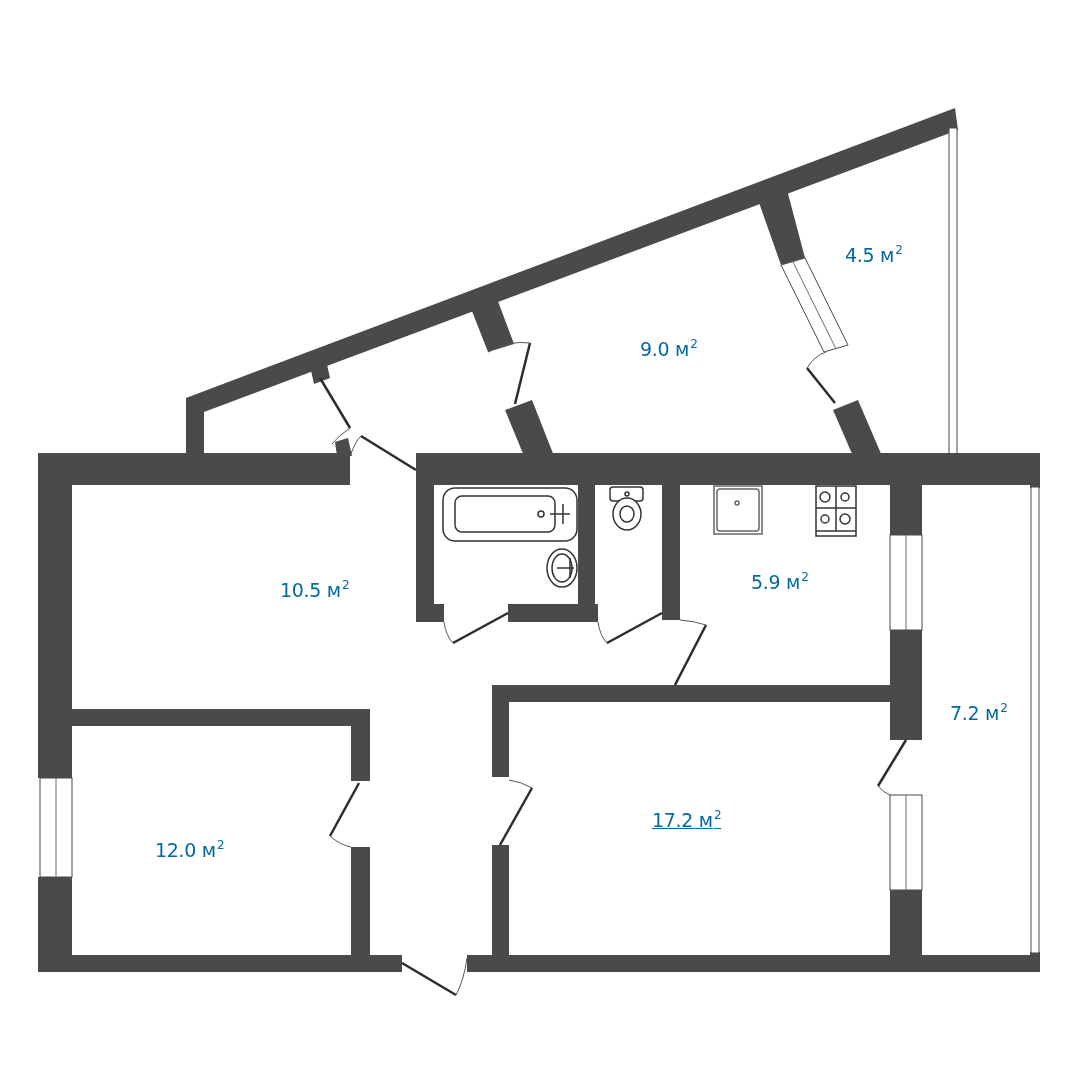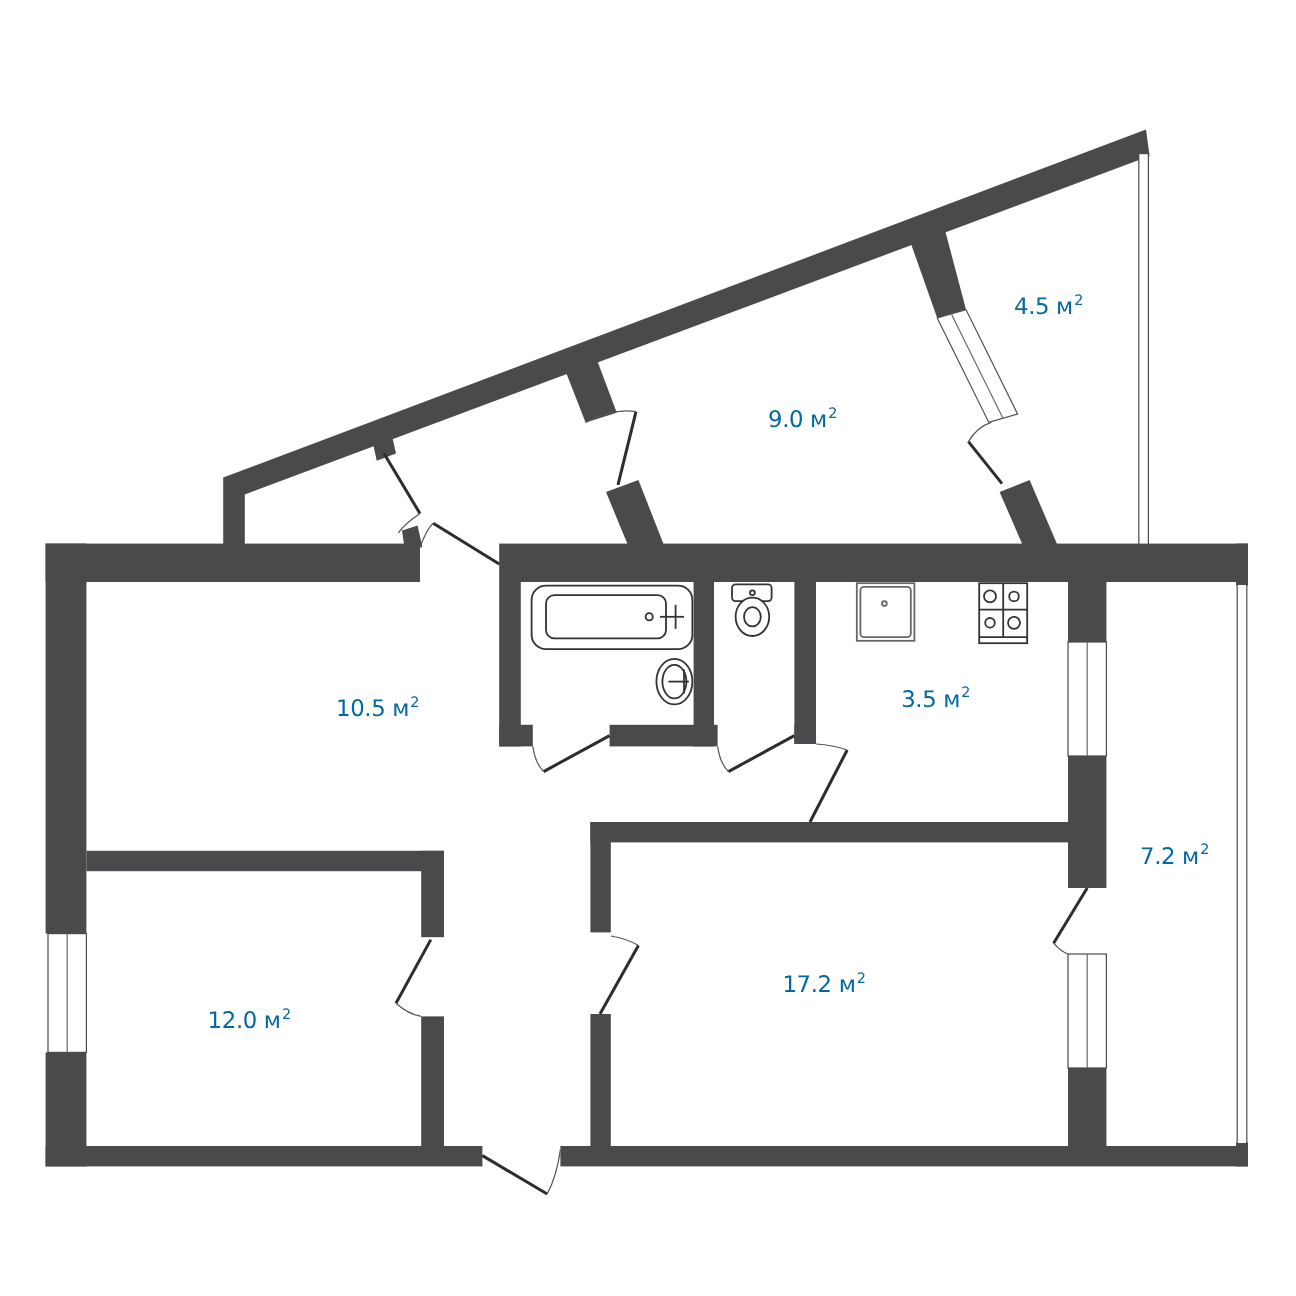--- a/index.html
+++ b/index.html
@@ -153,23 +153,23 @@
 <div class="label" style="left:845px;top:243px;">
   <span>4.5</span> <span>м</span><sup>2</sup>
 </div>
 <div class="label" style="left:640px;top:337px;">
   <span>9.0</span> <span>м</span><sup>2</sup>
 </div>
 <div class="label" style="left:232px;top:578px;margin-left:48px;">
   <span>10.5</span> <span>м</span><sup>2</sup>
 </div>
 <div class="label" style="left:751px;top:570px;">
-  <span>3.5</span> <span>м</span><sup>2</sup>
+  <span>5.9</span> <span>м</span><sup>2</sup>
 </div>
 <div class="label" style="left:950px;top:701px;">
   <span>7.2</span> <span>м</span><sup>2</sup>
 </div>
-<div class="label" style="left:173px;top:838px;">
+<div class="label" style="left:155px;top:838px;">
   <span>12.0</span> <span>м</span><sup>2</sup>
 </div>
-<div class="label" style="left:652px;top:808px;">
+<div class="label" style="left:652px;top:808px;text-decoration:underline;">
   <span>17.2</span> <span>м</span><sup>2</sup>
 </div>
 
 </body></html>

